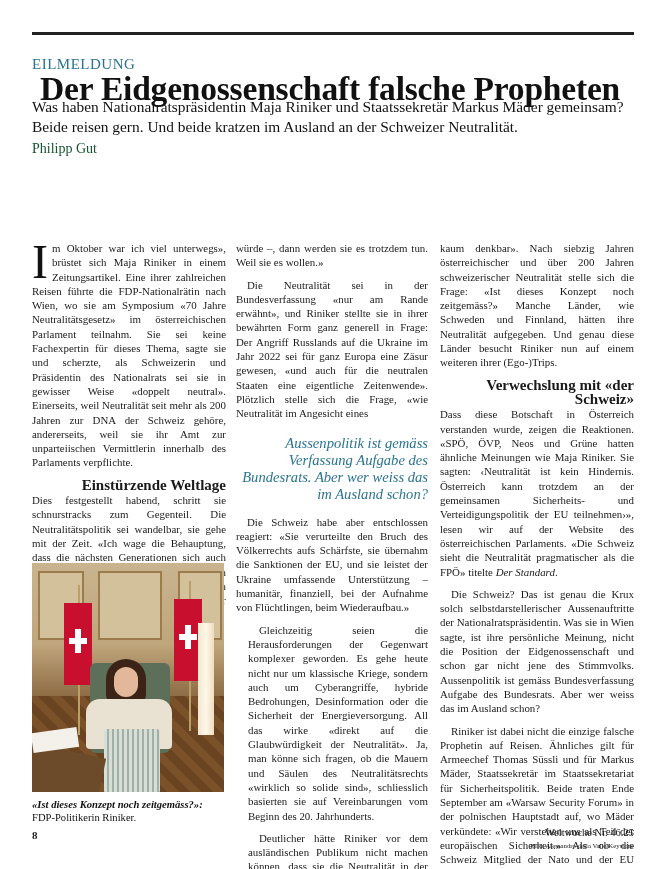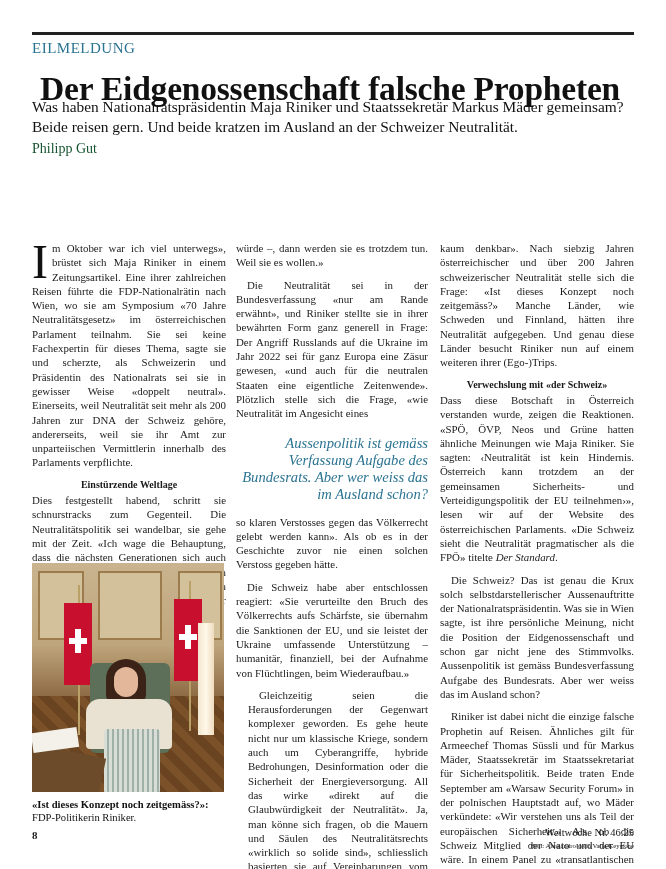--- a/index.html
+++ b/index.html
@@ -1,36 +1,36 @@
 <!DOCTYPE html>
 <html><head>
 <meta charset="utf-8">
 <style>
   html, body { margin: 0; padding: 0; background: #ffffff; }
   body { width: 666px; height: 869px; position: relative; overflow: hidden;
          font-family: "DejaVu Serif", "Liberation Serif", serif; color: #1a1a1a; }
   .top-rule { position: absolute; left: 32px; top: 32px; width: 602px; height: 3px; background: #222; }
-  .kicker { position: absolute; left: 32px; top: 40px; font-family: "Liberation Serif", serif;
+  .kicker { position: absolute; left: 32px; top: 56px; font-family: "Liberation Serif", serif;
             font-size: 15px; letter-spacing: 0.5px; color: #2a7391; }
   .headline { position: absolute; left: 31px; top: 60px; font-family: "Liberation Serif", serif;
               font-size: 33.5px; line-height: 40px; letter-spacing: -0.2px; color: #111; white-space: nowrap; }
   .deck { position: absolute; left: 32px; top: 97px; width: 610px; font-family: Liberation Serif, serif;
           font-size: 15.4px; line-height: 20px; color: #111; }
   .author { position: absolute; left: 32px; top: 141px; font-family: "Liberation Serif", serif;
             font-size: 14px; color: #14532d; }
 
   .col { position: absolute; top: 241px; font-family: "Liberation Serif", serif;
          font-size: 10.9px; line-height: 14.3px; text-align: justify; hyphens: auto; color: #1a1a1a; }
   .col p { margin: 0; }
   .col p.indent { text-indent: 11px; margin-top: 8px; }
   .c1 { left: 32px; width: 194px; }
   .c2 { left: 236px; width: 192px; }
   .c3 { left: 440px; width: 194px; }
   .dropcap { float: left; font-size: 48px; line-height: 38px; margin: 2px 4px 0 0; color: #111; }
-  .subhead { font-weight: bold; font-size: 10px; margin-top: 8px !important; margin-bottom: 1px !important; text-align: center; }
+  .subhead { font-weight: bold; font-size: 15px; margin-top: 8px !important; margin-bottom: 1px !important; text-align: right; }
   .pull { margin: 14px 0 12px 0 !important; font-style: italic; font-size: 14.6px; line-height: 17px;
           color: #2a7391; text-align: right; }
   .indented-block { padding-left: 12px; }
 
   .photo { position: absolute; left: 32px; top: 563px; width: 192px; height: 229px; overflow: hidden;
            background: #8a6a3e; }
   .photo .wall { position: absolute; left: 0; top: 0; width: 100%; height: 60%;
                  background: linear-gradient(180deg,#c9b48f 0%,#bfa57b 60%,#8a6740 100%); }
   .photo .panel { position: absolute; top: 8px; height: 65px; border: 2px solid #9c7b4c; background: #d3c19c; }
   .photo .floor { position: absolute; left: 0; bottom: 0; width: 100%; height: 42%;
@@ -45,21 +45,21 @@
   .photo .hair { position: absolute; left: 22px; top: 0; width: 40px; height: 44px; background: #3b2417; border-radius: 20px 20px 8px 8px; }
   .photo .face { position: absolute; left: 30px; top: 8px; width: 24px; height: 30px; background: #e2b79a; border-radius: 12px; }
   .photo .jacket { position: absolute; left: 2px; top: 40px; width: 86px; height: 50px; background: #e9e2d2; border-radius: 14px 14px 4px 4px; }
   .photo .dress { position: absolute; left: 20px; top: 70px; width: 56px; height: 65px;
                   background: repeating-linear-gradient(90deg,#d8ddd6 0 3px,#9fb0a8 3px 5px); border-radius: 4px; }
   .photo .desk { position: absolute; left: -10px; bottom: -6px; width: 80px; height: 48px; background: #6b4b2a; transform: rotate(12deg); }
   .photo .paper { position: absolute; left: 0; bottom: 42px; width: 46px; height: 20px; background: #f4f1ea; transform: rotate(-8deg); }
 
   .caption { position: absolute; left: 32px; top: 798px; width: 200px; font-family: "Liberation Serif", serif;
              font-size: 10.6px; line-height: 13px; color: #111; }
-  .caption .cap-quote { font-weight: bold; }
+  .caption .cap-quote { font-style: italic; font-weight: bold; }
   .page-num { position: absolute; left: 32px; top: 829px; font-family: "Liberation Serif", serif; font-size: 11px; font-weight: bold; }
   .issue { position: absolute; right: 32px; top: 827px; font-family: "Liberation Serif", serif; font-size: 10.5px; text-align: right; }
   .credit { position: absolute; right: 32px; top: 842px; font-family: "Liberation Serif", serif; font-size: 6.8px; text-align: right; color: #222; }
 </style>
 </head>
 <body>
 
 <div class="top-rule"></div>
 <div class="kicker">EILMELDUNG</div>
 <h1 class="headline" style="margin:9px;font-weight:bold;">Der Eidgenossenschaft falsche Propheten</h1>
@@ -69,21 +69,20 @@
 <div class="col c1">
   <p><span class="dropcap">I</span><span>m Oktober war ich viel unterwegs», brüstet sich Maja Riniker in einem Zeitungsartikel. Eine ihrer zahlreichen Reisen führte die FDP-Nationalrätin nach Wien, wo sie am Symposium «70 Jahre Neutralitätsgesetz» im österreichischen Parlament teilnahm. Sie sei keine Fachexpertin für dieses Thema, sagte sie und scherzte, als Schweizerin und Präsidentin des Nationalrats sei sie in gewisser Weise «doppelt neutral». Einerseits, weil Neutralität seit mehr als 200 Jahren zur DNA der Schweiz gehöre, andererseits, weil sie ihr Amt zur unparteiischen Vermittlerin innerhalb des Parlaments verpflichte.</span></p>
   <p class="subhead">Einstürzende Weltlage</p>
   <p>Dies festgestellt habend, schritt sie schnurstracks zum Gegenteil. Die Neutralitätspolitik sei wandelbar, sie gehe mit der Zeit. «Ich wage die Behauptung, dass die nächsten Generationen sich auch wieder mit der Neutralität befassen werden müssen», so die Gastrednerin. «Und wenn sie es nicht müssen – was ich mir in der aktuellen Weltlage sogar sehr wünschen</p>
 </div>
 
 <div class="col c2">
   <p>würde –, dann werden sie es trotzdem tun. Weil sie es wollen.»</p>
   <p class="indent">Die Neutralität sei in der Bundesverfassung «nur am Rande erwähnt», und Riniker stellte sie in ihrer bewährten Form ganz generell in Frage: Der Angriff Russlands auf die Ukraine im Jahr 2022 sei für ganz Europa eine Zäsur gewesen, «und auch für die neutralen Staaten eine eigentliche Zeitenwende». Plötzlich stelle sich die Frage, «wie Neutralität im Angesicht eines</p>
   <p class="pull">Aussenpolitik ist gemäss Verfassung Aufgabe des Bundesrats. Aber wer weiss das im Ausland schon?</p>
-  <p>so klaren Verstosses gegen das Völkerrecht gelebt werden kann». Als ob es in der Geschichte zuvor nie einen solchen Verstoss gegeben hätte.</p>
   <p class="indent">Die Schweiz habe aber entschlossen reagiert: «Sie verurteilte den Bruch des Völkerrechts aufs Schärfste, sie übernahm die Sanktionen der EU, und sie leistet der Ukraine umfassende Unterstützung – humanitär, finanziell, bei der Aufnahme von Flüchtlingen, beim Wiederaufbau.»</p>
   <div class="indented-block">
     <p class="indent">Gleichzeitig seien die Herausforderungen der Gegenwart komplexer geworden. Es gehe heute nicht nur um klassische Kriege, sondern auch um Cyberangriffe, hybride Bedrohungen, Desinformation oder die Sicherheit der Energieversorgung. All das wirke «direkt auf die Glaubwürdigkeit der Neutralität». Ja, man könne sich fragen, ob die Mauern und Säulen des Neutralitätsrechts «wirklich so solide sind», schliesslich basierten sie auf Vereinbarungen vom Beginn des 20. Jahrhunderts.</p>
     <p class="indent">Deutlicher hätte Riniker vor dem ausländischen Publikum nicht machen können, dass sie die Neutralität in der bestehenden Form für antiquiert hält – nicht nur die Neutralitätspolitik, auch das Neutralitätsrecht. Explizit sprach sie die «Kooperationsbereitschaft mit der Nato» an. Eine «gute Verteidigungsstrategie» sei heutzutage «ohne internationale Zusammenarbeit</p>
   </div>
 </div>
 
 <div class="col c3">
   <p>kaum denkbar». Nach siebzig Jahren österreichischer und über 200 Jahren schweizerischer Neutralität stelle sich die Frage: «Ist dieses Konzept noch zeitgemäss?» Manche Länder, wie Schweden und Finnland, hätten ihre Neutralität aufgegeben. Und genau diese Länder besucht Riniker nun auf einem weiteren ihrer (Ego-)Trips.</p>
   <p class="subhead">Verwechslung mit «der Schweiz»</p>

